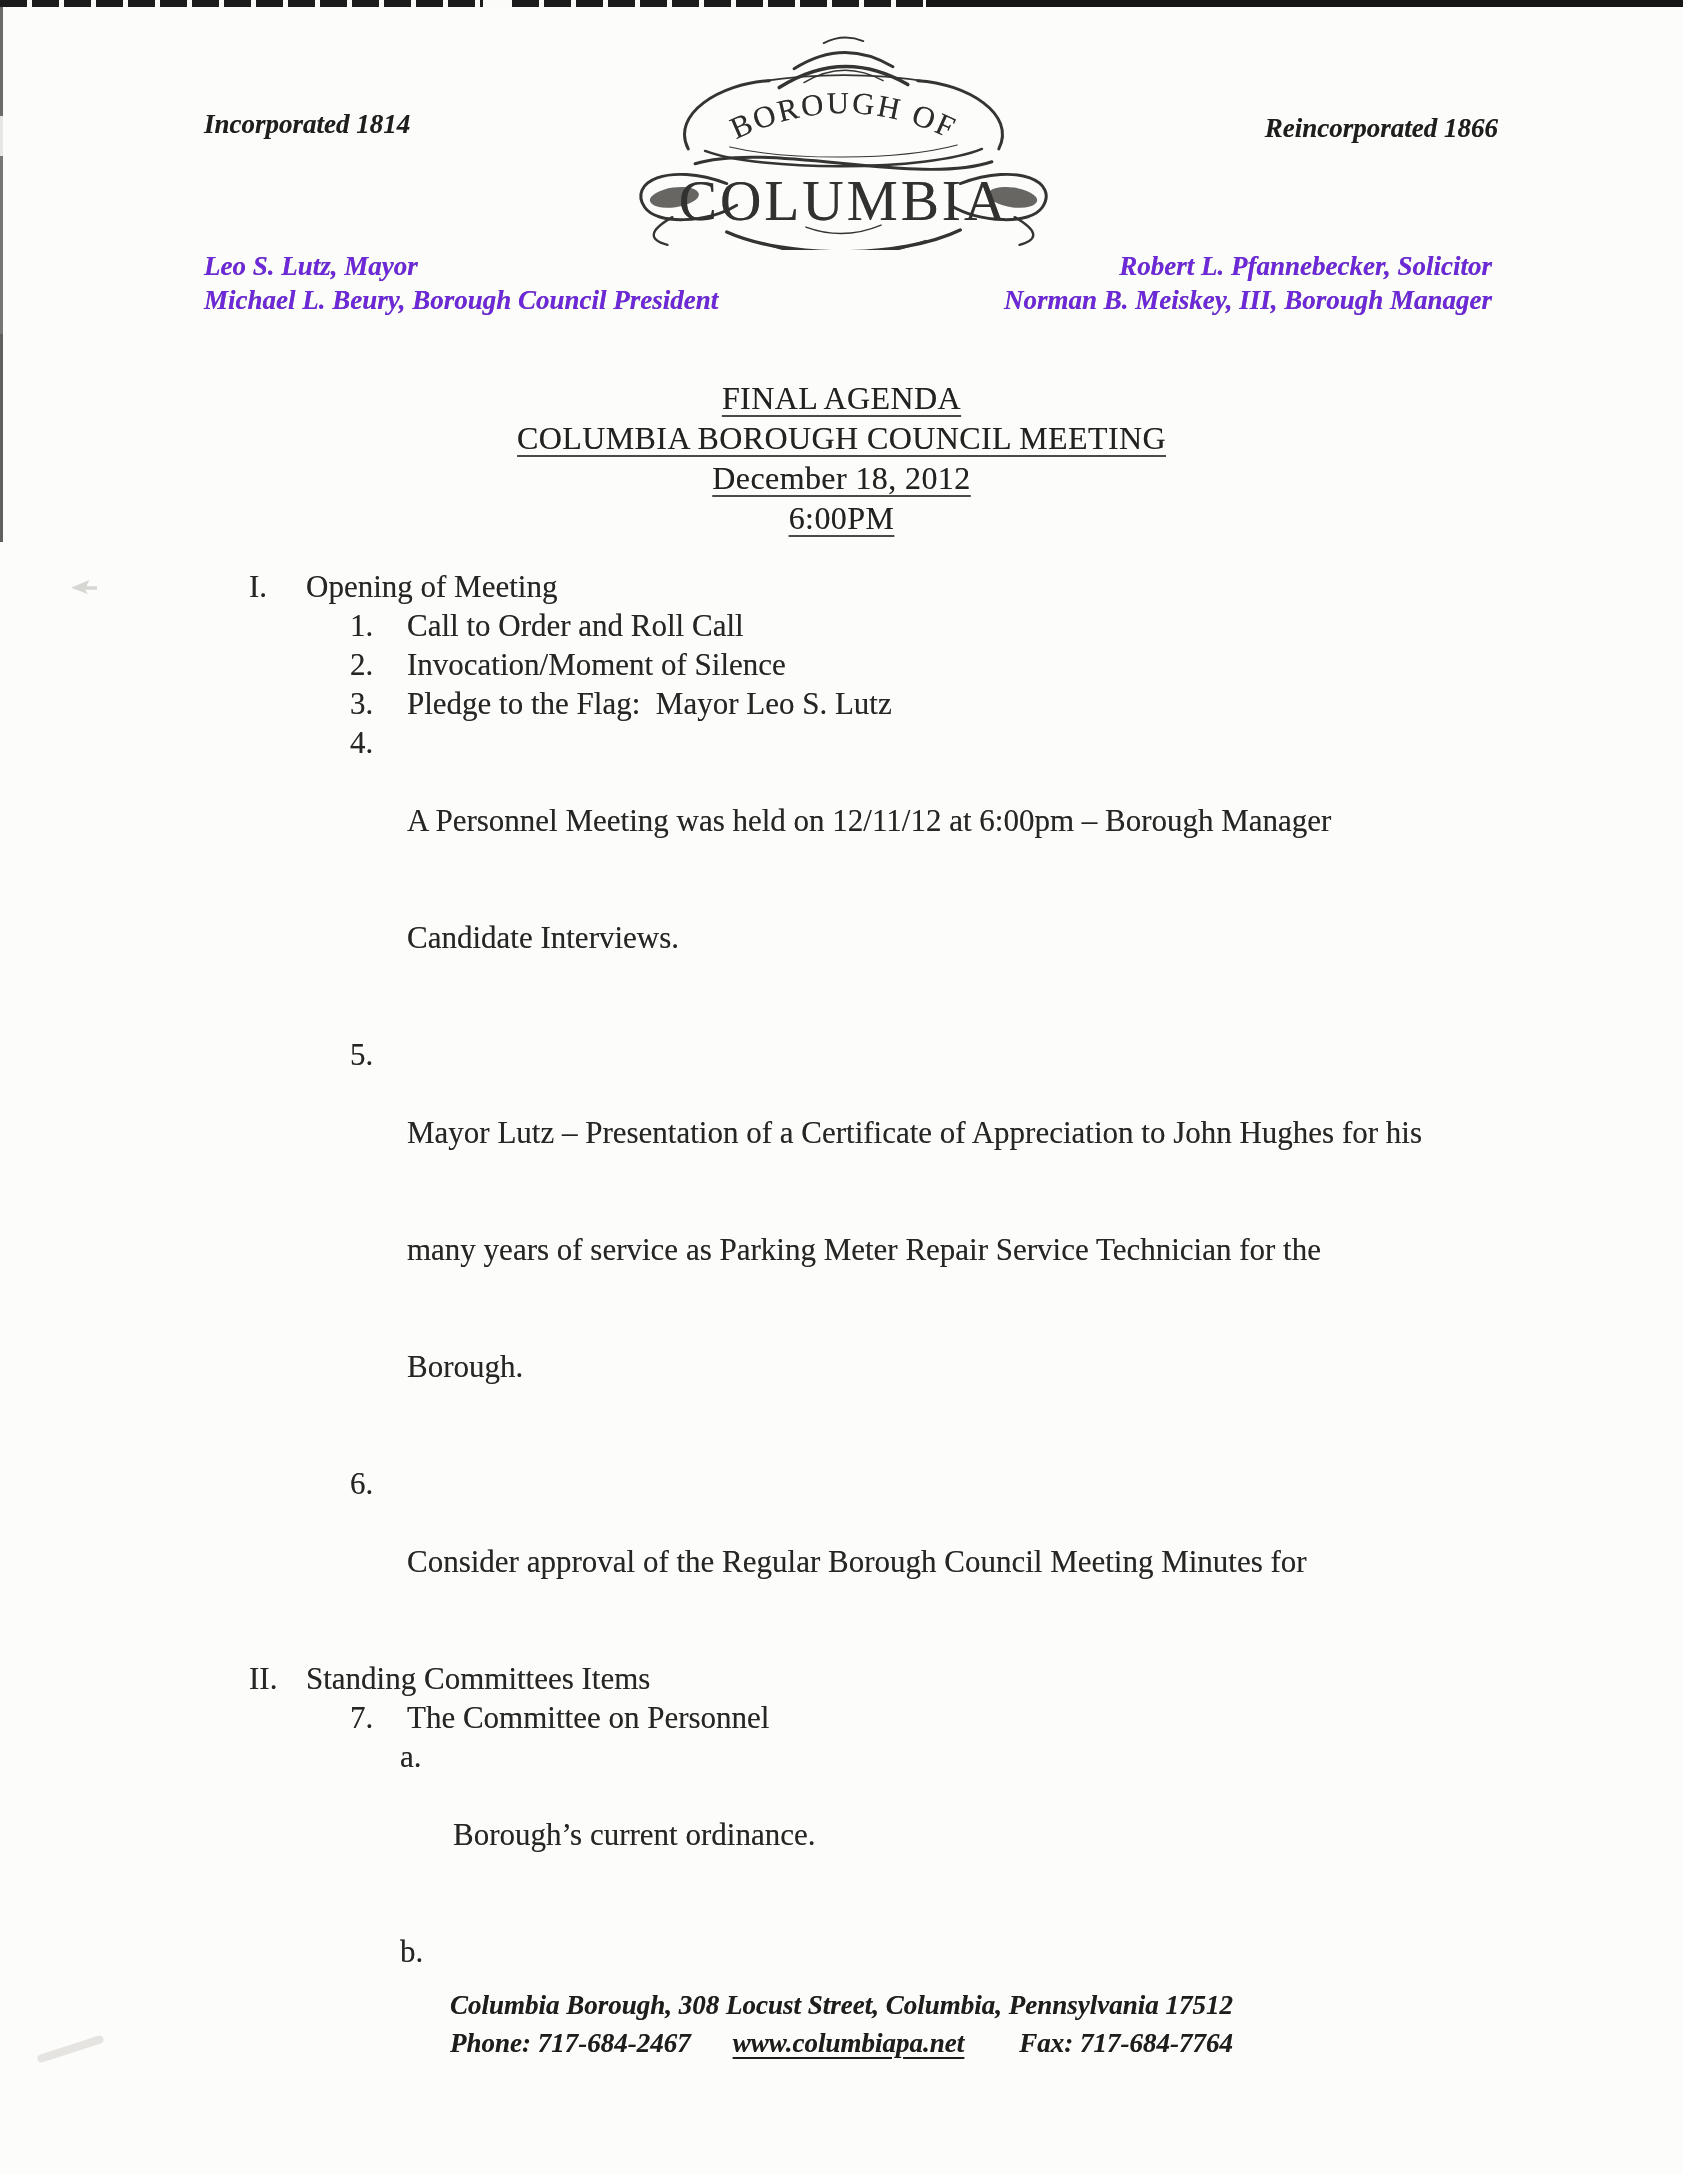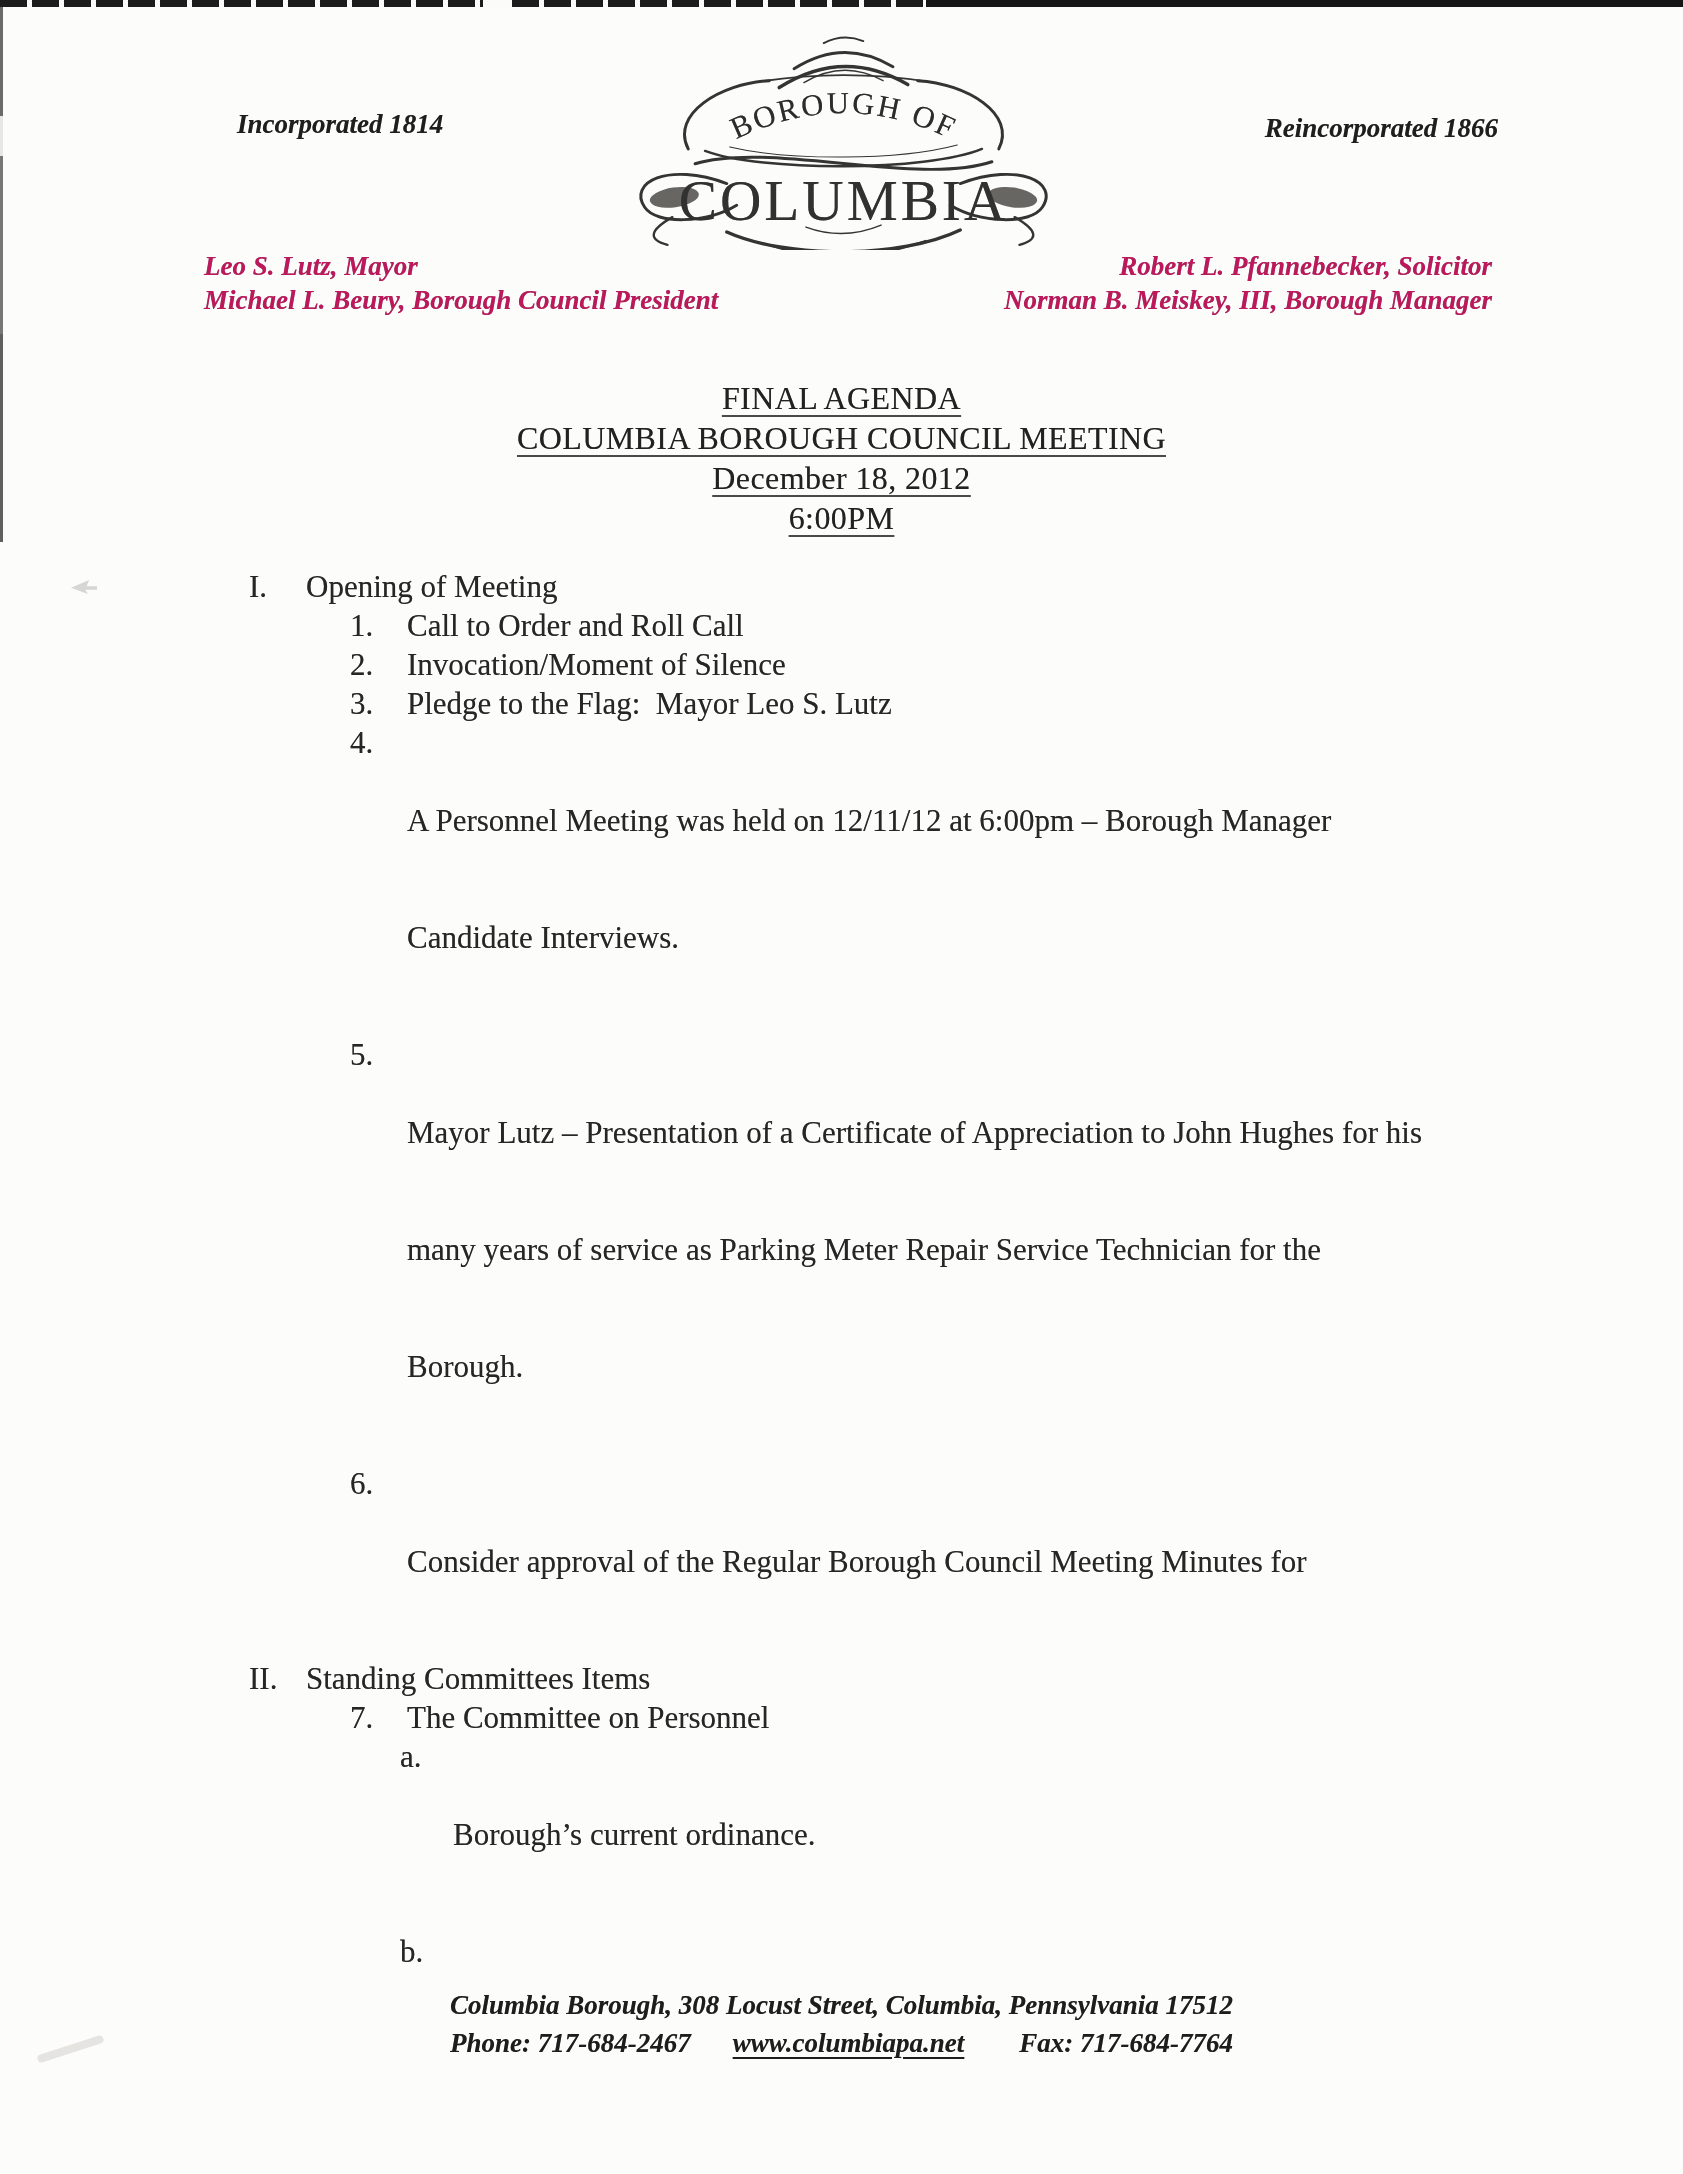--- a/index.html
+++ b/index.html
@@ -32,23 +32,23 @@
   .smudge-bottom-left{
     position:absolute;left:36px;top:2045px;width:69px;height:8px;
     background:#b9b8b3;opacity:.35;transform:rotate(-18deg);border-radius:4px;
   }
   
   .hdr-small{
     position:absolute;
     font-weight:bold;font-style:italic;font-size:27px;white-space:nowrap;
     color:#1e1e1d;
   }
-  .hdr-inc{left:204px;top:109px;margin-left:33px;}
+  .hdr-inc{left:204px;top:109px;}
   .hdr-reinc{right:185px;top:113px;}
-  .officials{position:absolute;top:249px;font-weight:bold;font-style:italic;font-size:27px;line-height:34px;color:#be185d;white-space:nowrap;}
+  .officials{position:absolute;top:249px;font-weight:bold;font-style:italic;font-size:27px;line-height:34px;color:#6d28d9;white-space:nowrap;}
   .officials-left{left:204px;text-align:left;}
   .officials-right{right:191px;text-align:right;}
   .seal{position:absolute;left:616px;top:30px;width:455px;height:220px;}
   
   .title-block{
     position:absolute;top:380px;left:0;width:1683px;
     text-align:center;font-size:32px;color:#222;
     letter-spacing:0.4px;
   }
   .title-block .t-line{height:40px;}

